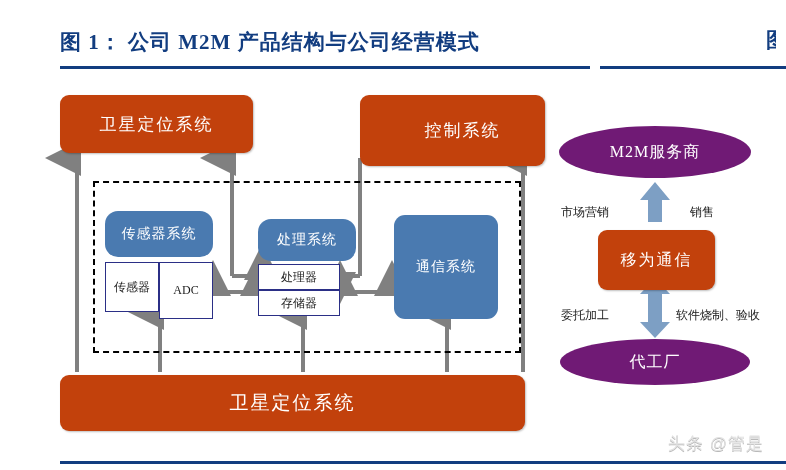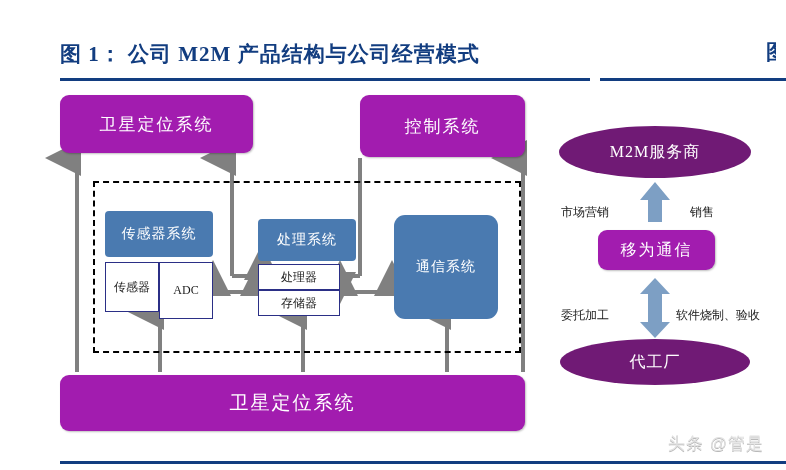--- a/index.html
+++ b/index.html
@@ -11,21 +11,21 @@
     width: 786px;
     height: 470px;
     position: relative;
     overflow: hidden;
     font-family: "Liberation Serif", "DejaVu Serif", serif;
   }
 
   
   #header {
     position: absolute;
-    left: 0; top: 12px;
+    left: 0; top: 0;
     width: 716px; height: 78px;
   }
   #title {
     position: absolute;
     left: 60px; top: 28px;
     font-size: 21px;
     font-weight: bold;
     color: #123d80;
     letter-spacing: 1px;
     white-space: nowrap;
@@ -56,34 +56,34 @@
   #footer-rule {
     position: absolute;
     left: 60px; top: 461px;
     width: 726px; height: 3px;
     background: #123d80;
   }
 
   
   .navy-box {
     position: absolute;
-    background: #a21caf;
+    background: #c2410c;
     border-radius: 9px;
     color: #ffffff;
     display: flex;
     align-items: center;
     justify-content: center;
     font-size: 17px;
     letter-spacing: 2px;
     box-shadow: 1px 1px 2px rgba(0,0,0,0.25);
   }
   .blue-head {
     position: absolute;
     background: #4a7ab0;
-    border-radius: 4px;
+    border-radius: 13px;
     color: #ffffff;
     display: flex;
     align-items: center;
     justify-content: center;
     font-size: 14px;
     letter-spacing: 1px;
   }
   .blue-solid {
     position: absolute;
     background: #4a7ab0;
@@ -213,42 +213,42 @@
   <g>
     <path d="M655 182 L670 200 L662 200 L662 222 L648 222 L648 200 L640 200 Z" fill="#7d9fc4"></path>
   </g>
   <g>
     <path d="M655 278 L670 294 L662 294 L662 322 L670 322 L655 338 L640 322 L648 322 L648 294 L640 294 Z" fill="#7d9fc4"></path>
   </g>
 </svg>
 
 <div class="navy-box" style="left:60px; top:95px; width:193px; height:58px;">卫星定位系统</div>
 
-<div class="navy-box" style="left:360px; top:95px; width:165px; height:62px;">控制系统</div>
+<div class="navy-box" style="left:360px; top:95px; width:165px; height:71px;padding-left:20px;">控制系统</div>
 
 <div class="dashed-region" style="left:93px; top:181px; width:428px; height:172px;"></div>
 
 <div class="blue-head" style="left:105px; top:211px; width:108px; height:46px;">传感器系统</div>
 <div class="white-cell" style="left:105px; top:262px; width:54px; height:50px;">传感器</div>
 <div class="white-cell" style="left:159px; top:262px; width:54px; height:57px;">ADC</div>
 
 <div class="blue-head" style="left:258px; top:219px; width:98px; height:42px;">处理系统</div>
 <div class="white-cell" style="left:258px; top:264px; width:82px; height:26px;">处理器</div>
 <div class="white-cell" style="left:258px; top:290px; width:82px; height:26px;">存储器</div>
 
 <div class="blue-solid" style="left:394px; top:215px; width:104px; height:104px;">通信系统</div>
 
 <div class="navy-box" style="left:60px; top:375px; width:465px; height:56px; font-size:19px;">卫星定位系统</div>
 
 <div class="ellipse" style="left:559px; top:126px; width:192px; height:52px;">M2M服务商</div>
 
 <div class="side-label" style="left:561px; top:196px;">市场营销</div>
 <div class="side-label" style="left:690px; top:196px;">销售</div>
 
-<div class="navy-box" style="left:598px; top:230px; width:117px; height:40px; font-size:16px;">移为通信</div>
+<div class="navy-box" style="left:598px; top:230px; width:117px; height:60px; font-size:16px;">移为通信</div>
 
 <div class="side-label" style="left:561px; top:299px;">委托加工</div>
 <div class="side-label" style="left:676px; top:299px;">软件烧制、验收</div>
 
 <div class="ellipse" style="left:560px; top:339px; width:190px; height:46px;">代工厂</div>
 
 <div id="watermark">头条 @管是</div>
 <div id="footer-rule"></div>
 
 </body></html>

